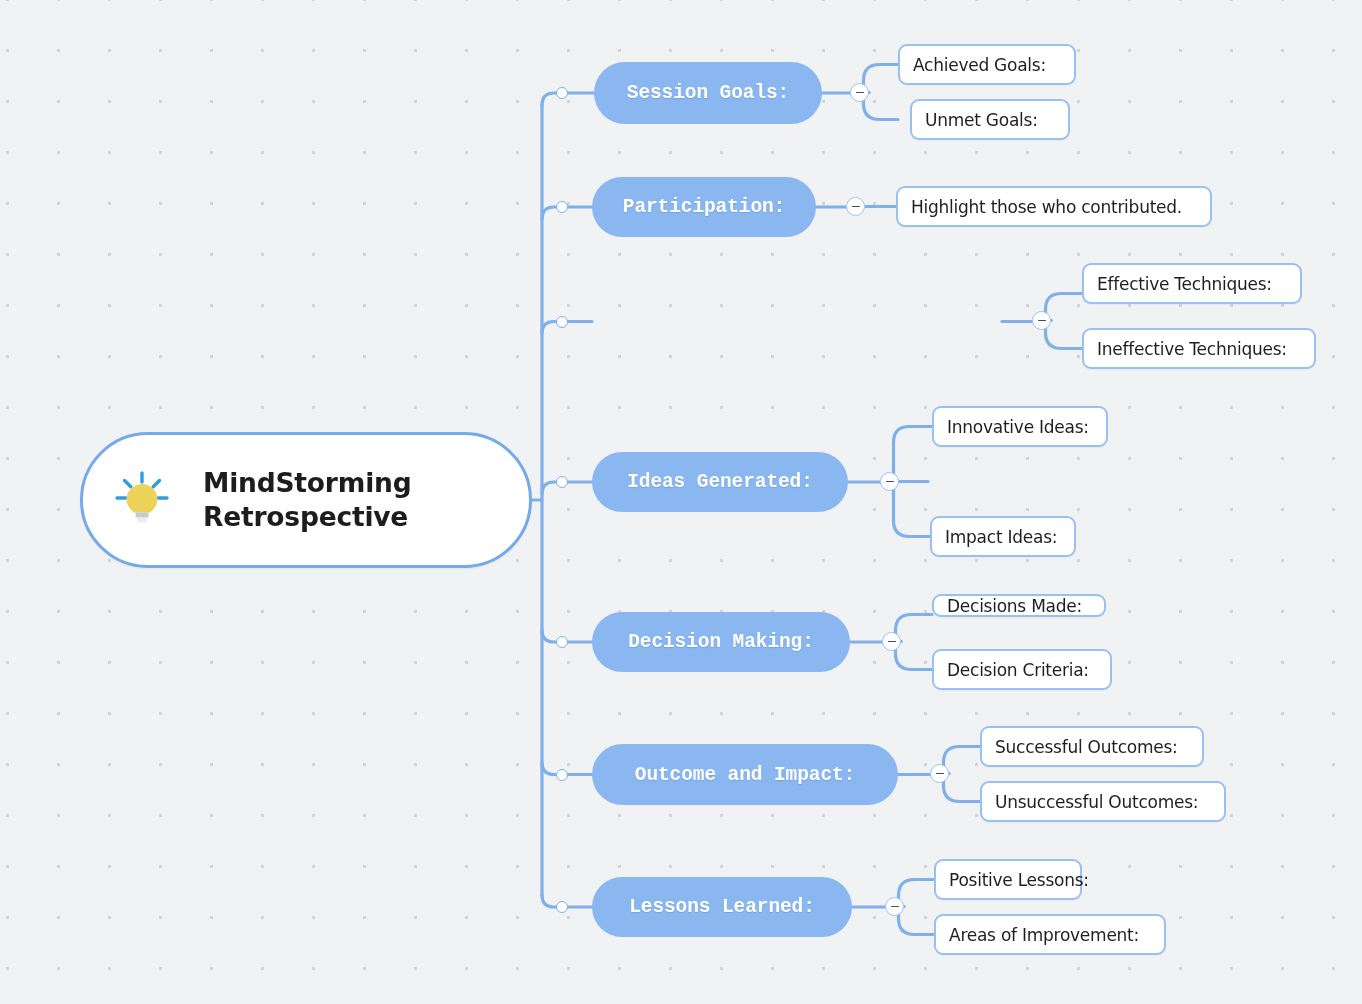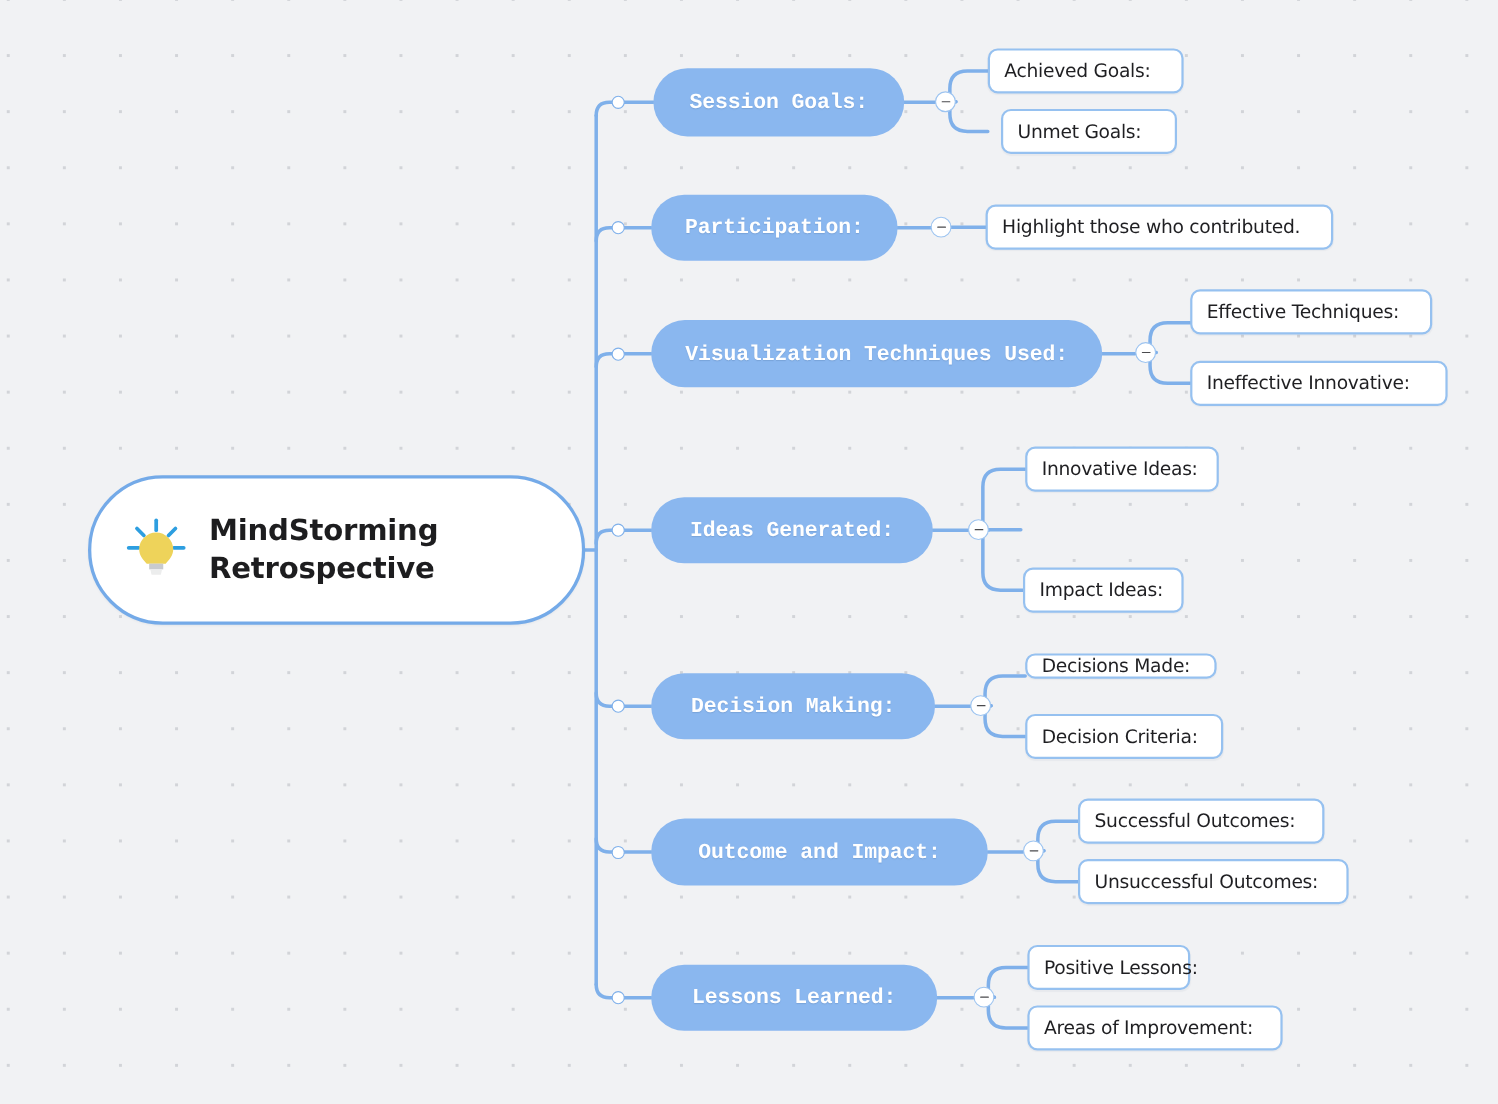--- a/index.html
+++ b/index.html
@@ -24,21 +24,21 @@
     width: 1362px;
     height: 1004px;
     pointer-events: none;
   }
 
   
   .root-node {
     position: absolute;
     display: flex;
     align-items: center;
-    gap: 17px;
+    gap: 30px;
     background: #ffffff;
     border: 3px solid #74aae8;
     border-radius: 70px;
     box-sizing: border-box;
     padding: 0 34px 0 28px;
     box-shadow: 0 1px 2px rgba(60,80,110,0.07);
   }
   .root-label {
     font-family: "DejaVu Sans", sans-serif;
     font-weight: bold;
@@ -184,23 +184,20 @@
 
 <div class="junction-dot" style="left: 556px; top: 87px;"></div>
     <div class="topic" style="left: 594px; top: 62px; width: 228px; height: 62px;">
       <span>Session Goals:</span>
     </div>
     <div class="junction-dot" style="left: 556px; top: 201px;"></div>
     <div class="topic" style="left: 592px; top: 177px; width: 224px; height: 60px;">
       <span>Participation:</span>
     </div>
     <div class="junction-dot" style="left: 556px; top: 315.5px;"></div>
-    <div class="topic" style="left: 592px; top: 291px; width: 410px; height: 61px;">
-      <span>Visualization Techniques Used:</span>
-    </div>
     <div class="junction-dot" style="left: 556px; top: 476px;"></div>
     <div class="topic" style="left: 592px; top: 452px; width: 256px; height: 60px;">
       <span>Ideas Generated:</span>
     </div>
     <div class="junction-dot" style="left: 556px; top: 636px;"></div>
     <div class="topic" style="left: 592px; top: 612px; width: 258px; height: 60px;">
       <span>Decision Making:</span>
     </div>
     <div class="junction-dot" style="left: 556px; top: 768.5px;"></div>
     <div class="topic" style="left: 592px; top: 744px; width: 306px; height: 61px;">
@@ -218,21 +215,21 @@
     </div>
     <div class="collapse-btn" style="left: 850px; top: 83px;"></div>
     <div class="leaf" style="left: 896px; top: 186px; width: 316px; height: 41px;">
       <span>Highlight those who contributed.</span>
     </div>
     <div class="collapse-btn" style="left: 846px; top: 197px;"></div>
     <div class="leaf" style="left: 1082px; top: 263px; width: 220px; height: 41px;">
       <span>Effective Techniques:</span>
     </div>
     <div class="leaf" style="left: 1082px; top: 328px; width: 234px; height: 41px;">
-      <span>Ineffective Innovative:</span>
+      <span>Ineffective Techniques:</span>
     </div>
     <div class="collapse-btn" style="left: 1032px; top: 311px;"></div>
     <div class="leaf" style="left: 932px; top: 406px; width: 176px; height: 41px;">
       <span>Innovative Ideas:</span>
     </div>
     <div class="leaf" style="left: 930px; top: 516px; width: 146px; height: 41px;">
       <span>Impact Ideas:</span>
     </div>
     <div class="collapse-btn" style="left: 880px; top: 472px;"></div>
     <div class="leaf" style="left: 932px; top: 594px; width: 174px; height: 23px;">

